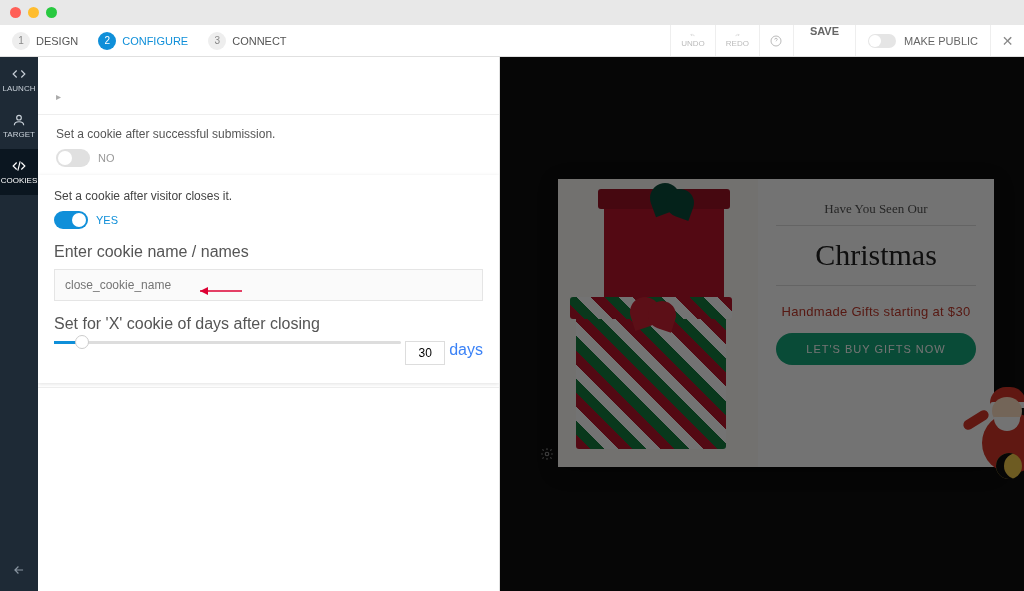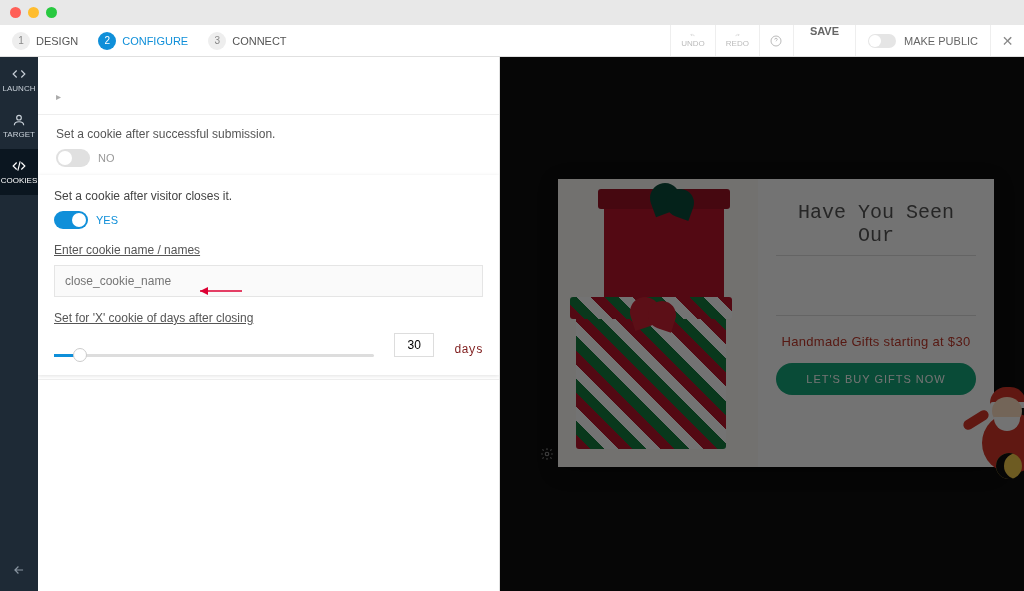--- a/index.html
+++ b/index.html
@@ -54,50 +54,50 @@
   .toggle-row { display: flex; align-items: center; gap: 8px; margin-bottom: 4px; }
   .toggle { width: 34px; height: 18px; border-radius: 9px; position: relative; cursor: pointer; }
   .toggle.off { background: #e0e0e0; }
   .toggle.off::after { content:""; position:absolute; left:2px; top:2px; width:14px; height:14px; background:#fff; border-radius:50%; }
   .toggle.on { background: #0f8fd9; }
   .toggle.on::after { content:""; position:absolute; right:2px; top:2px; width:14px; height:14px; background:#fff; border-radius:50%; }
   .toggle-text { font-size: 11px; color: #999; }
 
   .card { background: #fff; box-shadow: 0 1px 4px rgba(0,0,0,0.12); padding: 14px 16px 18px; margin: 8px -18px 0 -18px; position: relative; z-index: 2; }
   .card .opt-label { color: #444; }
-  .field-label { font-size: 12px; color: #555; margin: 14px 0 8px; text-decoration: underline; }
+  .field-label { font-size: 16px; color: #555; margin: 14px 0 8px; }
   .text-input { width: 100%; border: 1px solid #e5e5e5; background: #fafafa; padding: 8px 10px; font-size: 12px; color: #888; }
   .arrow-annot { position: absolute; left: 158px; top: 109px; pointer-events: none; }
   .arrow-annot svg { width: 46px; height: 14px; }
 
-  .slider-row { display: flex; align-items: flex-end; gap: 20px; margin-top: 8px; }
+  .slider-row { display: flex; align-items: flex-start; gap: 4px; margin-top: 8px; }
   .slider { flex: 1; height: 3px; background: #ddd; position: relative; border-radius: 2px; }
   .slider-fill { position: absolute; left:0; top:0; height:3px; background:#0f8fd9; width: 8%; }
   .slider-thumb { position: absolute; left: 8%; top: -6px; width: 14px; height: 14px; background: #fff; border: 1px solid #ccc; border-radius: 50%; transform: translateX(-50%); }
   .num-input { width: 40px; border: 1px solid #ddd; padding: 4px 6px; font-size: 12px; text-align: center; }
-  .days-label { font-size: 12px; color: #7f1d1d; font-family: Liberation Mono, monospace; }
+  .days-label { font-size: 16px; color: #3b82f6; }
 
   
   .preview { flex: 1; position: relative; background: #0e0e0e; overflow: hidden; }
   .popup { position: absolute; left: 58px; top: 122px; width: 436px; height: 288px; background: #fff; display: flex; box-shadow: 0 4px 18px rgba(0,0,0,0.3); }
   .popup-close { position: absolute; left: 10px; top: 8px; color: #666; font-size: 13px; cursor: pointer; }
   .popup-cog { position: absolute; left: -18px; bottom: 6px; width: 14px; height: 14px; }
   .popup-cog svg { width:14px; height:14px; stroke:#888; fill:none; }
   .popup-left { width: 200px; position: relative; background: #fdfaf6; }
   .gift-back { position:absolute; left:46px; top:20px; width:120px; height:120px; background:#b8152b; border-radius:4px; }
   .gift-back::before { content:""; position:absolute; left:-6px; top:-10px; width:132px; height:20px; background:#9c1225; border-radius:3px; }
   .ribbon1 { position:absolute; left:92px; top:4px; width:30px; height:30px; background:#0b4d3a; border-radius:50% 50% 50% 0; transform:rotate(-20deg); }
   .ribbon1b { position:absolute; left:108px; top:10px; width:28px; height:28px; background:#0b4d3a; border-radius:50% 50% 0 50%; transform:rotate(20deg); }
   .gift-front { position:absolute; left:18px; top:130px; width:150px; height:140px; background:repeating-linear-gradient(45deg,#b8152b 0 10px,#147c3f 10px 20px,#fff 20px 30px); border-radius:3px; }
   .gift-front::before { content:""; position:absolute; left:-6px; top:-12px; width:162px; height:22px; background:repeating-linear-gradient(45deg,#b8152b 0 10px,#147c3f 10px 20px,#fff 20px 30px); border-radius:3px; }
   .bow2 { position:absolute; left:72px; top:118px; width:30px; height:30px; background:#c23; border-radius:50% 50% 50% 0; transform:rotate(-18deg); }
   .bow2b { position:absolute; left:90px; top:122px; width:28px; height:28px; background:#c23; border-radius:50% 50% 0 50%; transform:rotate(18deg); }
 
   .popup-right { flex:1; padding: 22px 18px 16px; display:flex; flex-direction:column; align-items:center; text-align:center; }
-  .pr-top { font-family: Liberation Mono, monospace; font-size: 20px; color:#555; padding-bottom:8px; border-bottom:1px solid #ddd; width:100%; }
+  .pr-top { font-family: Liberation Serif, serif; font-size: 13px; color:#555; padding-bottom:8px; border-bottom:1px solid #ddd; width:100%; }
   .pr-mid { font-family: Georgia, serif; font-size: 30px; color:#222; line-height:1.15; padding: 12px 0; border-bottom:1px solid #ddd; width:100%; }
   .pr-sub { font-size: 13px; color:#c0392b; margin: 18px 0 14px; letter-spacing: .3px; }
   .pr-btn { background:#16a67a; color:#fff; font-size:11px; letter-spacing:1px; padding:10px 20px; border-radius:18px; cursor:pointer; width:100%; text-align:center; }
 
   .santa { position:absolute; right:0; top:330px; width:52px; height:120px; }
   .santa-body { position:absolute; right:-18px; top:26px; width:60px; height:60px; background:#d63629; border-radius:50%; }
   .santa-face { position:absolute; right:2px; top:10px; width:30px; height:28px; background:#ffe0c4; border-radius:50%; }
   .santa-hat { position:absolute; right:-2px; top:0; width:36px; height:18px; background:#d63629; border-radius:16px 16px 0 0; }
   .santa-hat::after { content:""; position:absolute; left:0; bottom:-3px; width:36px; height:6px; background:#fff; border-radius:3px; }
   .santa-beard { position:absolute; right:4px; top:30px; width:26px; height:14px; background:#fff; border-radius:0 0 14px 14px; }
@@ -246,21 +246,21 @@
         <div class="gift-back"></div>
         <div class="ribbon1"></div>
           <div class="ribbon1b"></div>
         <div class="gift-front"></div>
         <div class="bow2"></div>
           <div class="bow2b"></div>
       </div>
       <div class="popup-right">
         <div class="pr-top">Have You Seen Our</div>
         <div class="pr-mid">
-          <br>
+          <span>Christmas</span><br>
         </div>
         <div class="pr-sub">Handmade Gifts starting at $30</div>
         <div class="pr-btn">LET'S BUY GIFTS NOW</div>
       </div>
       <div class="popup-cog">
         <svg viewBox="0 0 24 24">
             <circle cx="12" cy="12" r="3" stroke-width="2"></circle>
             <path d="M12 2v3M12 19v3M4.2 4.2l2.1 2.1M17.7 17.7l2.1 2.1M2 12h3M19 12h3M4.2 19.8l2.1-2.1M17.7 6.3l2.1-2.1" stroke-width="2"></path>
           </svg>
       </div>

